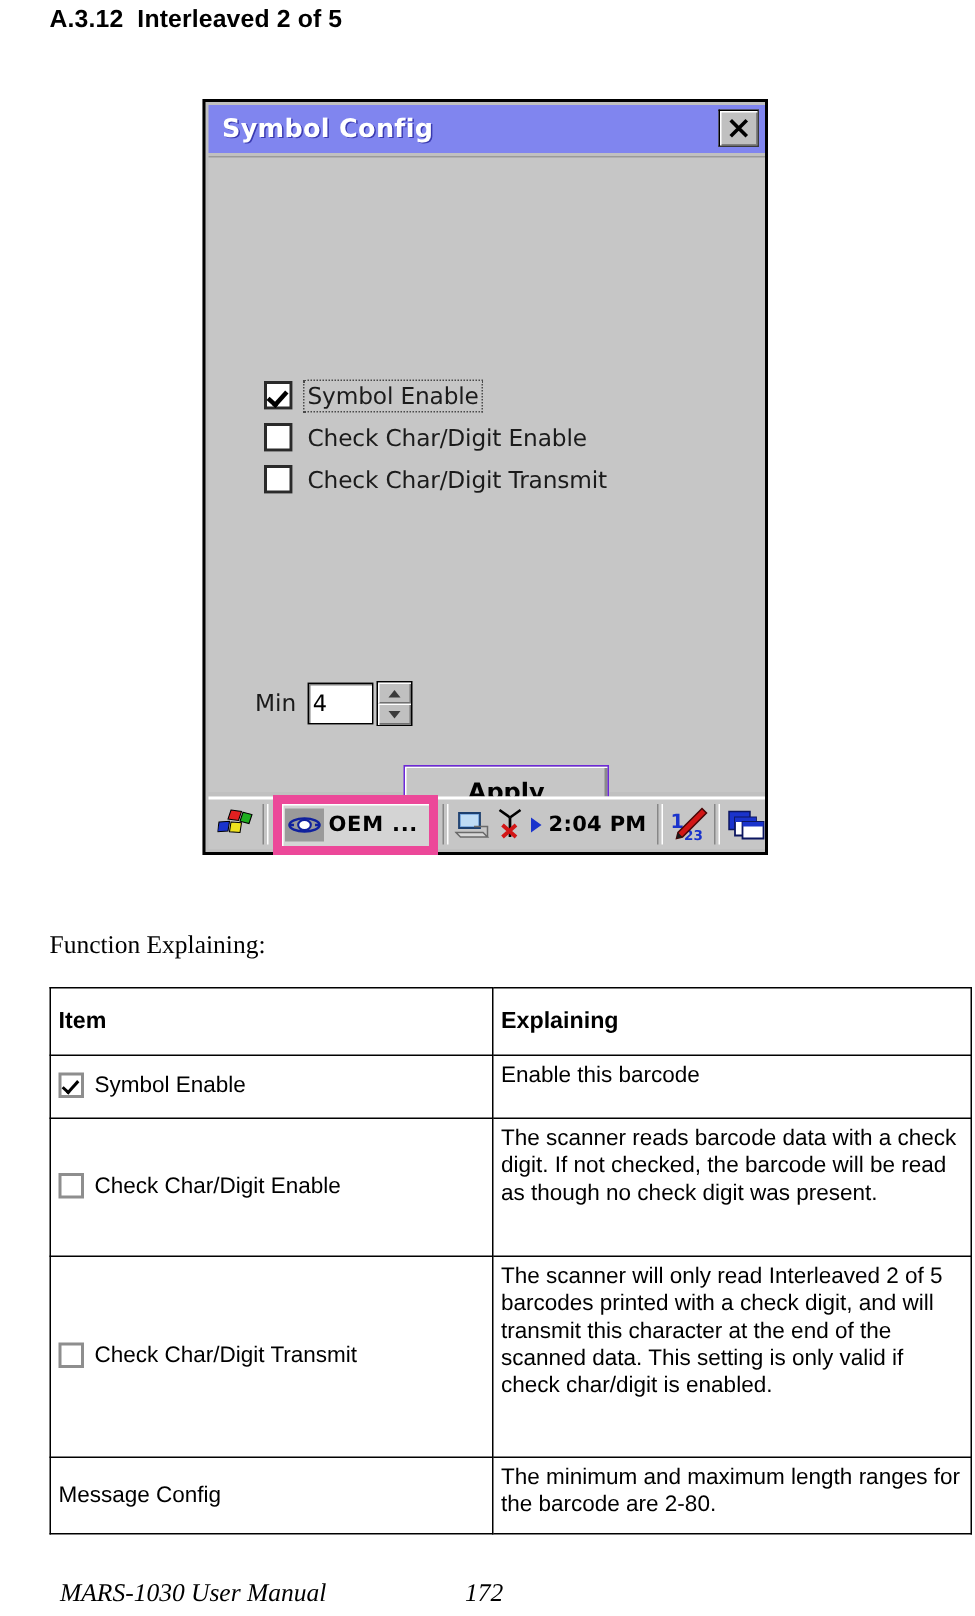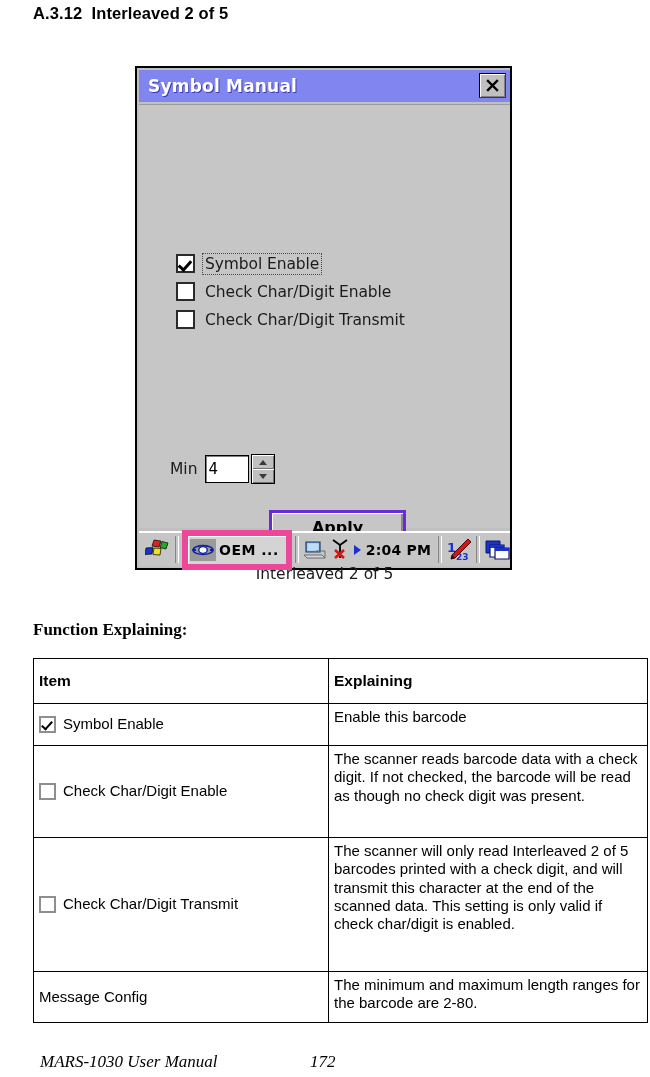--- a/index.html
+++ b/index.html
@@ -188,21 +188,21 @@
   .spin-btn.down .tri { border-top: 5px solid #3a3a3a; }
 
   
   .apply-btn {
     position: absolute;
     left: 130px;
     top: 405px;
     width: 137px;
     height: 34px;
     background: #c6c6c6;
-    border: 3px solid #6d28d9;
+    border: 1px solid #6d28d9;
     box-shadow: inset 1px 1px 0 #ffffff, inset -2px -2px 0 #8a8a8a;
     font-family: "DejaVu Sans", sans-serif;
     font-weight: bold;
     font-size: 16px;
     color: #000;
     display: flex;
     align-items: center;
     justify-content: center;
     box-sizing: border-box;
   }
@@ -278,21 +278,21 @@
     letter-spacing: 0.2px;
     flex: 0 0 auto;
   }
 
   
   .func-title {
     position: absolute;
     left: 33px;
     top: 620px;
     font-family: "Liberation Serif", serif;
-    font-weight: bold;
+    font-weight: normal;
     font-size: 17px;
   }
 
   table.explain {
     position: absolute;
     left: 33px;
     top: 658px;
     width: 615px;
     border-collapse: collapse;
     table-layout: fixed;
@@ -367,21 +367,21 @@
   }
 </style>
 </head>
 <body>
 
 <div class="page-heading">A.3.12  Interleaved 2 of 5</div>
 
 <div class="ce-window">
 
   <div class="ce-titlebar">
-    <span class="ce-title">Symbol Manual</span>
+    <span class="ce-title">Symbol Config</span>
     <div class="ce-close">
       <svg width="15" height="15" viewBox="0 0 15 15" aria-hidden="true">
         <path d="M3 3 L12 12 M12 3 L3 12" stroke="#000" stroke-width="2.4" stroke-linecap="square"></path>
       </svg>
     </div>
   </div>
 
   <div class="ce-client">
 
     <div class="chk-group">
@@ -411,21 +411,20 @@
           </span>
         <span class="spin-btn down">
             <span class="tri"></span>
           </span>
       </span>
     </div>
 
 
     <div class="apply-btn">Apply</div>
 
-    <div class="symb-name">Interleaved 2 of 5</div>
   </div>
 
   <div class="ce-taskbar">
 
     <div class="tb-start">
       <svg width="24" height="22" viewBox="0 0 24 22" aria-hidden="true">
         <g stroke="#000" stroke-width="0.7">
           <path d="M9 1 L16 2 L14 8 L7 7 Z" fill="#e02020"></path>
           <path d="M17 2.5 L23 4 L21 10 L15 8.5 Z" fill="#1fae1f"></path>
           <path d="M1 9 L8 8.5 L7 15 L0 15.5 Z" fill="#1a33cc"></path>

